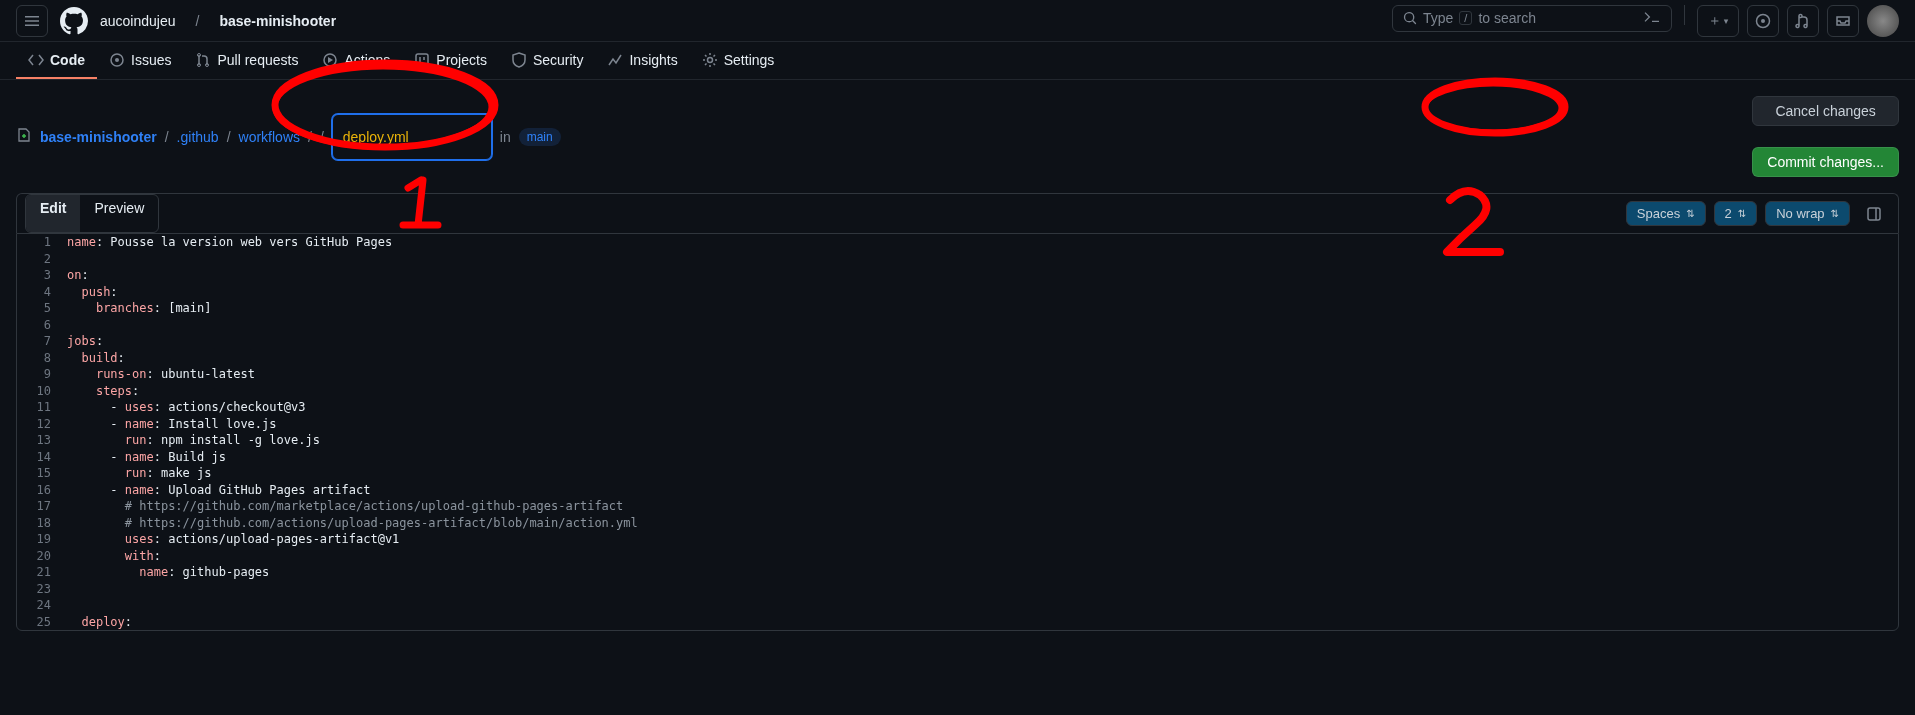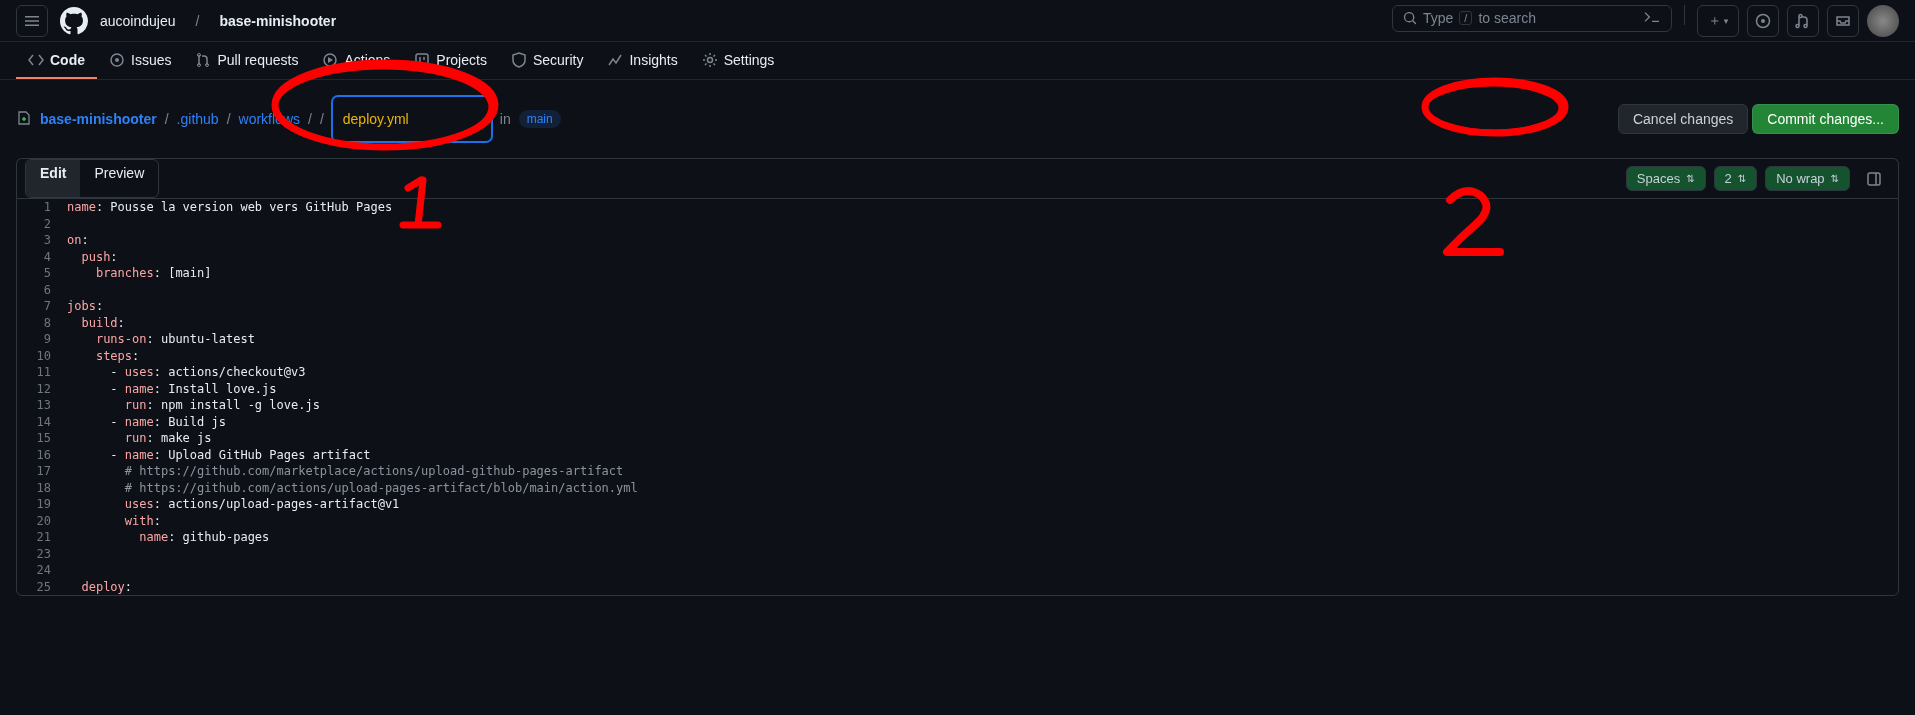--- a/index.html
+++ b/index.html
@@ -29,32 +29,32 @@
 .navtab .ico { color:#7d8590; display:inline-flex; }
 
 
 .filerow { display:flex; align-items:center; padding:16px; gap:8px; }
 .filerow .ico { color:#7d8590; }
 .pathlink { color:#2f81f7; text-decoration:none; cursor:pointer; }
 .pathsep { color:#7d8590; }
 .filename-input { background:#0d1117; border:1px solid #1f6feb; border-radius:6px; padding:14px 10px; color:#eab308; font-size:14px; width:160px; outline:none; box-shadow:0 0 0 1px #1f6feb; }
 .in-label { color:#7d8590; }
 .branch-pill { background:rgba(47,129,247,0.15); color:#2f81f7; padding:2px 8px; border-radius:12px; font-size:12px; }
-.filerow-right { margin-left:auto; display:flex; gap:4px; }
+.filerow-right { margin-left:auto; display:flex; gap:21px;flex-direction:column; }
 .btn { border-radius:6px; padding:6px 14px; font-size:14px; cursor:pointer; border:1px solid transparent; }
 .btn-cancel { background:#21262d; color:#c9d1d9; border-color:#30363d; }
 .btn-commit { background:#238636; color:#fff; border-color:rgba(240,246,252,0.1); }
 
 
 .edtoolbar { display:flex; margin:0 16px; border:1px solid #30363d; border-bottom:none; border-radius:6px 6px 0 0; background:#0d1117; height:40px; padding:0 8px; }
 .edtabs { display:flex; border:1px solid #30363d; border-radius:6px; overflow:hidden; }
 .edtab { padding:5px 14px; cursor:pointer; color:#e6edf3; font-size:14px; }
 .edtab.active { background:#21262d; font-weight:600; }
 .edtoolbar-right { margin-left:auto; display:flex; gap:8px; align-items:center; }
-.sel { background:#14532d; border:1px solid #30363d; border-radius:6px; padding:4px 10px; color:#c9d1d9; display:flex; align-items:center; gap:6px; cursor:pointer; font-size:13px; }
+.sel { background:#0c4a6e; border:1px solid #30363d; border-radius:6px; padding:4px 10px; color:#c9d1d9; display:flex; align-items:center; gap:6px; cursor:pointer; font-size:13px; }
 .sel .caret { font-size:10px; }
 
 
 .editor { margin:0 16px; border:1px solid #30363d; border-radius:0 0 6px 6px; font-family:ui-monospace,SFMono-Regular,Menlo,Consolas,monospace; font-size:12px; line-height:16.5px; background:#0d1117; }
 .line { display:flex; }
 .gutter { width:50px; text-align:right; padding-right:16px; color:#6e7681; user-select:none; }
 .code { white-space:pre; color:#e6edf3; }
 .k-key { color:#fca5a5; }
 .k-punc { color:#e6edf3; }
 .k-comment { color:#8b949e; }

